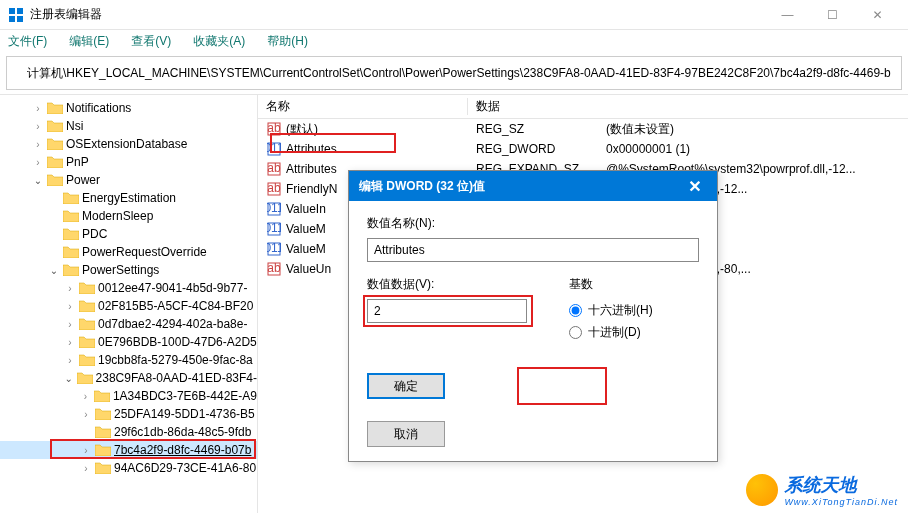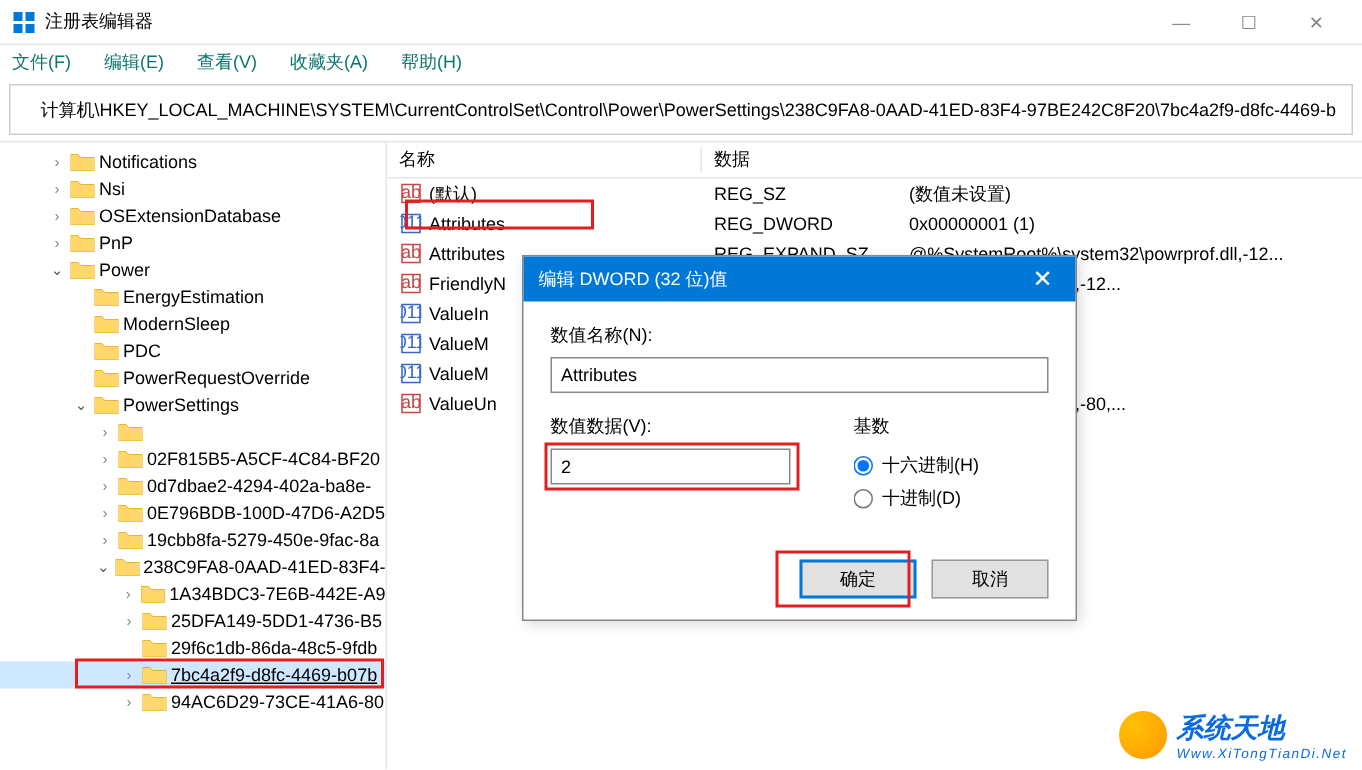--- a/index.html
+++ b/index.html
@@ -39,32 +39,32 @@
 .listhdr > div { padding: 0 8px; border-right: 1px solid #e5e5e5; }
 .col-n { width: 210px; } .col-t { width: 130px; } .col-d { flex: 1; border-right: none !important; }
 .listrow { display: flex; height: 20px; align-items: center; }
 .listrow > div { padding: 0 8px; overflow: hidden; white-space: nowrap; }
 .valicon { width: 16px; height: 14px; display: inline-flex; align-items: center; justify-content: center; margin-right: 4px; flex-shrink: 0; }
 .col-n-cell { display: flex; align-items: center; width: 210px; text-align: center; }
 .redbox { position: absolute; border: 2px solid #e02020; pointer-events: none; }
 
 
 .dialog { position: absolute; left: 348px; top: 170px; width: 370px; background: #fff; border: 1px solid #888; box-shadow: 2px 2px 8px rgba(0,0,0,0.15); }
-.dlgtitle { height: 30px; background: #0078d7; color: #fff; display: flex; align-items: center; padding: 0 10px; }
+.dlgtitle { height: 30px; background: #0078d7; color: #fff; display: flex; align-items: center; padding: 0 10px; font-weight: bold; }
 .dlgtitle-text { flex: 1; }
 .dlgclose { width: 44px; height: 30px; display: flex; align-items: center; justify-content: center; color: #fff; font-size: 16px; margin-right: -10px; }
 .dlgbody { padding: 14px 18px; }
 .dlglabel { display: block; margin-bottom: 6px; color: #000; }
 .dlginput { width: 100%; height: 24px; border: 1px solid #888; padding: 0 6px; background: #fff; margin-bottom: 14px; }
 .dlgrow { display: flex; gap: 30px; }
 .dlgleft { flex: 1; }
 .dlgright { width: 130px; }
 .dlginput.small { width: 160px; }
 .radio-row { display: flex; align-items: center; height: 22px; gap: 6px; }
-.dlgbtnrow { display: flex; justify-content: flex-end; gap: 10px; margin-top: 30px; }
+.dlgbtnrow { display: flex; justify-content: flex-start; gap: 22px; margin-top: 30px; flex-direction: column; }
 .dlgbtn { width: 78px; height: 26px; border: 1px solid #999; background: #e1e1e1; display: flex; align-items: center; justify-content: center; }
 .dlgbtn.primary { border: 2px solid #0078d7; }
 .redbox2 { border: 2px solid #e02020; pointer-events: none; position: absolute; }
 
 
 .watermark { position: absolute; right: 10px; bottom: 6px; font-style: italic; color: #0a6adf; font-weight: bold; display: flex; align-items: center; gap: 6px; }
 .watermark .wm-big { font-size: 18px; }
 .watermark .wm-small { font-size: 9px; color: #0a6adf; font-weight: normal; letter-spacing: 1px; }
 .wm-globe { width: 32px; height: 32px; border-radius: 50%; background: radial-gradient(circle at 30% 30%, #ffc107, #ff9800); position: relative; }
 
@@ -192,20 +192,21 @@
         </span>
         <span class="treelabel">PowerSettings</span>
       </div>
       <div class="treenode" style="padding-left: 64px;">
         <span class="twisty">›</span>
         <span class="foldicon">
           <svg class="folder-svg" viewBox="0 0 16 12">
             <path d="M0 2 L0 12 L16 12 L16 3 L7 3 L5 1 L0 1 Z" fill="#ffd76b" stroke="#d9a400" stroke-width="0.5"></path>
           </svg>
         </span>
+        <span class="treelabel">0012ee47-9041-4b5d-9b77-</span>
       </div>
       <div class="treenode" style="padding-left: 64px;">
         <span class="twisty">›</span>
         <span class="foldicon">
           <svg class="folder-svg" viewBox="0 0 16 12">
             <path d="M0 2 L0 12 L16 12 L16 3 L7 3 L5 1 L0 1 Z" fill="#ffd76b" stroke="#d9a400" stroke-width="0.5"></path>
           </svg>
         </span>
         <span class="treelabel">02F815B5-A5CF-4C84-BF20</span>
       </div>

